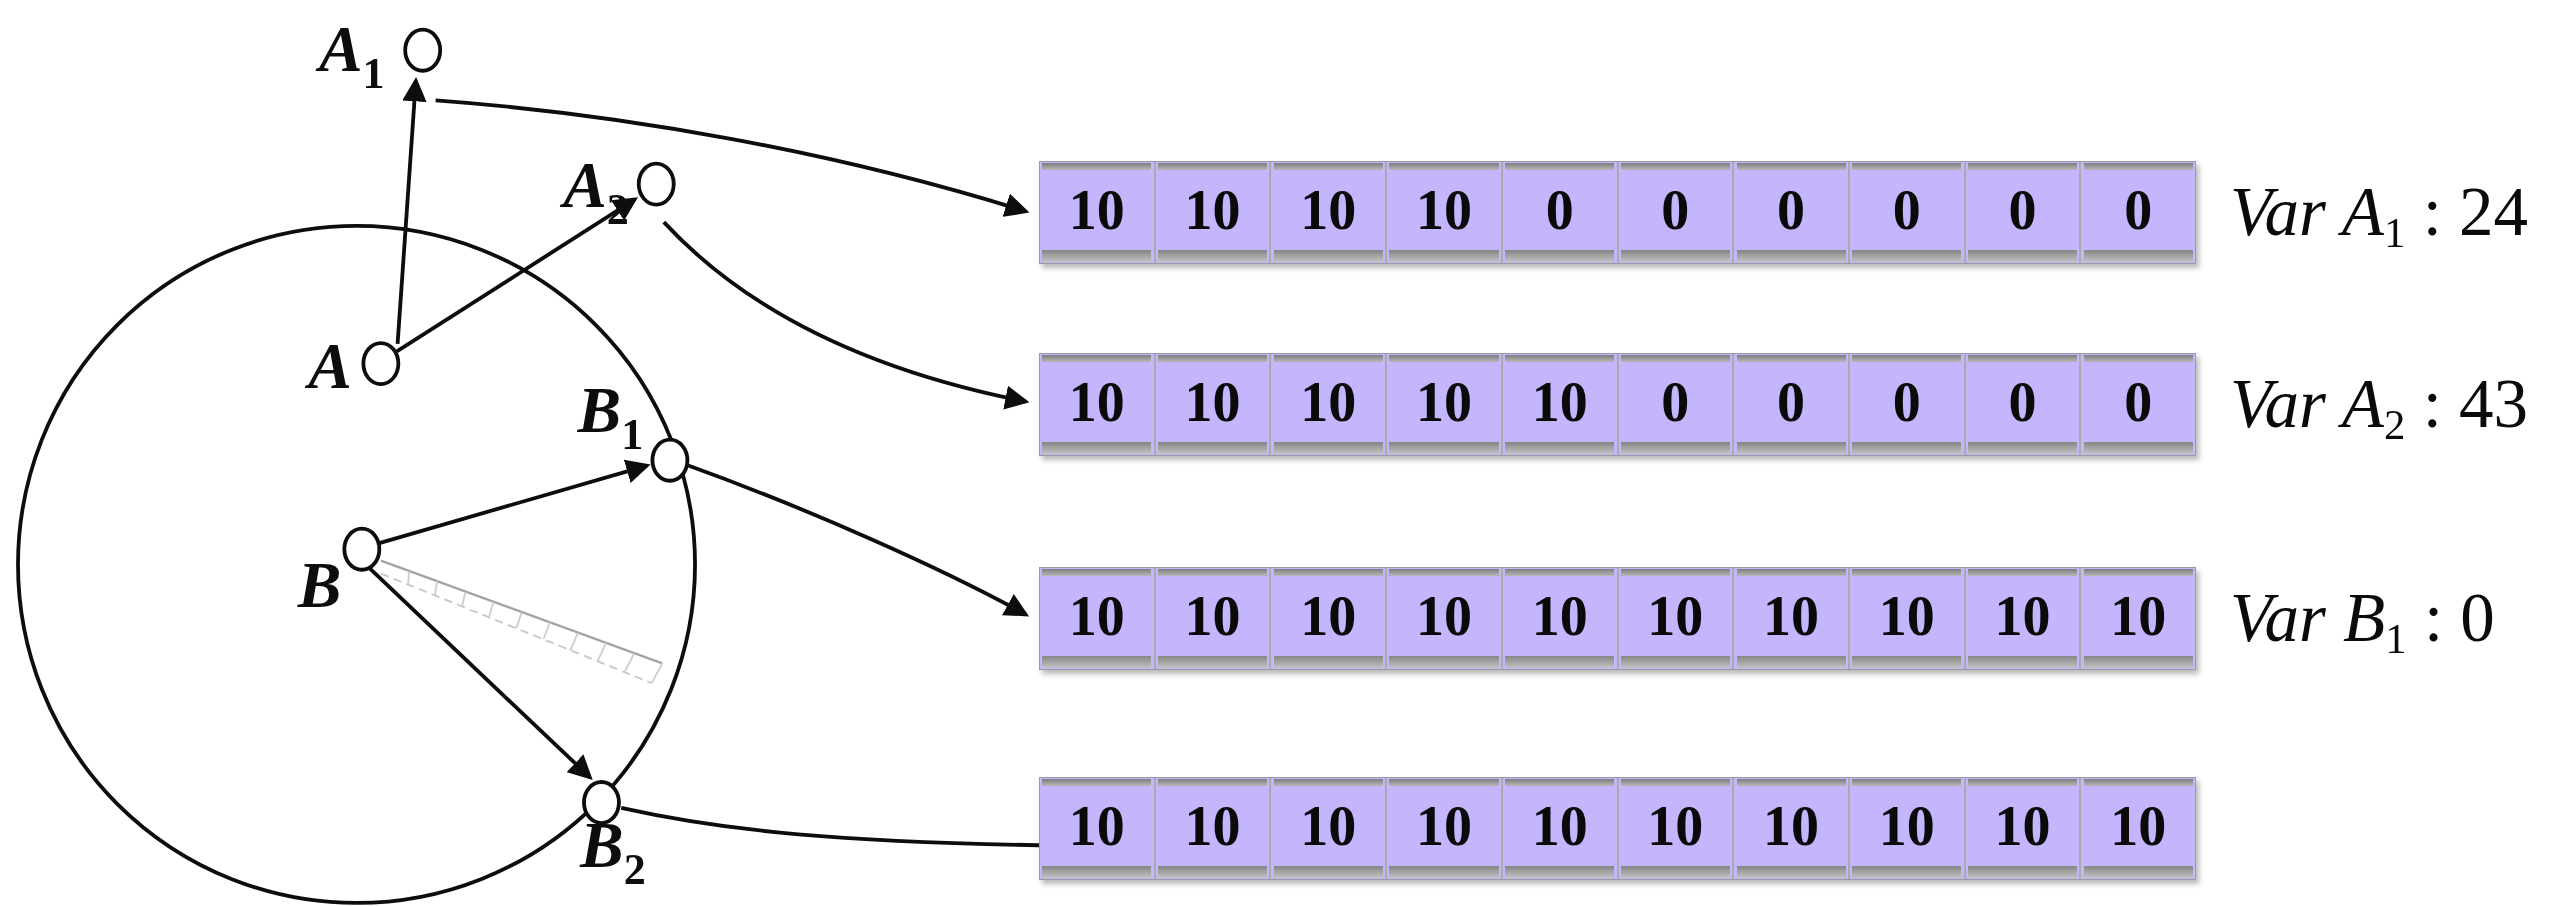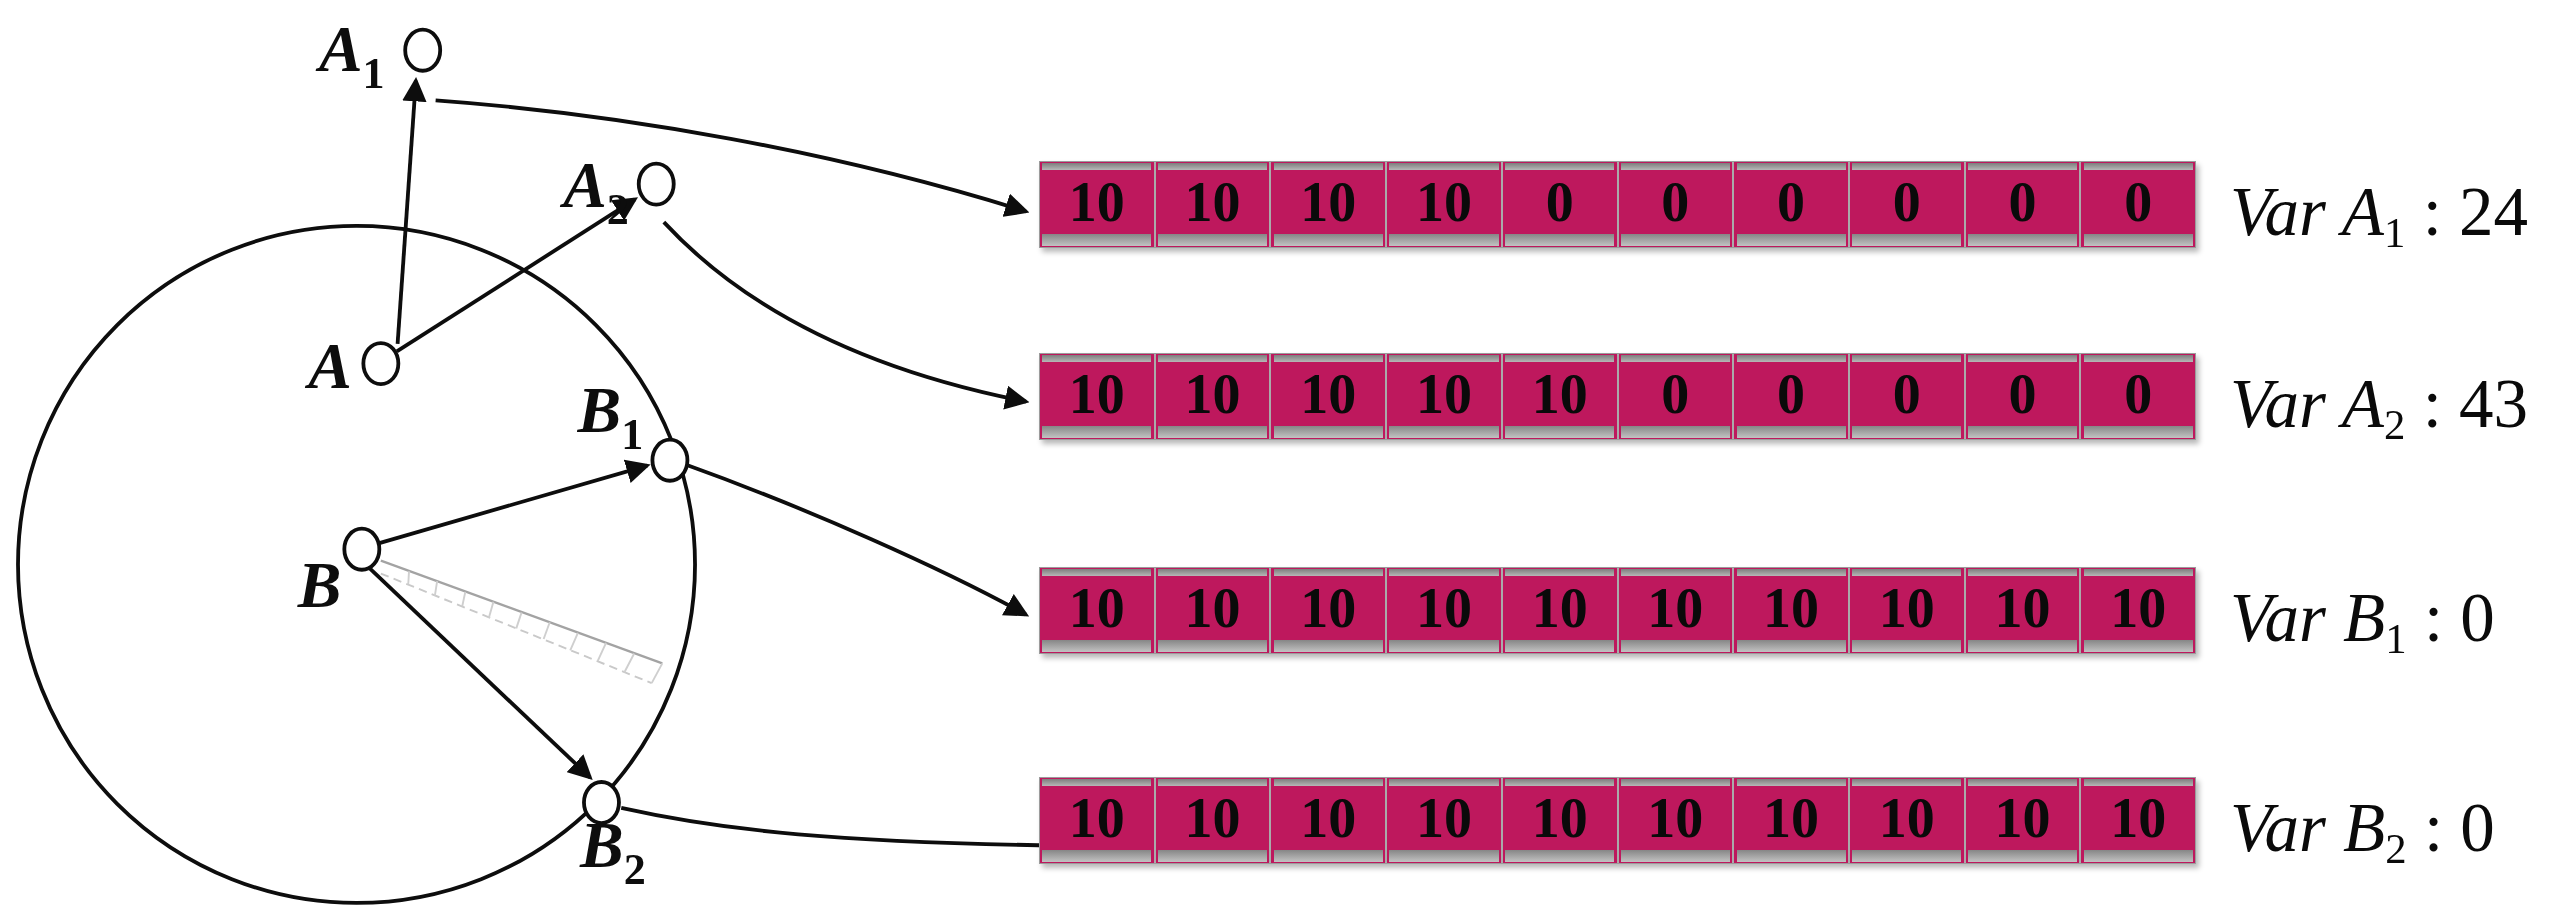--- a/index.html
+++ b/index.html
@@ -6,21 +6,21 @@
   #screen{position:relative;width:2576px;height:906px;background:#ffffff;overflow:hidden;
           font-family:"Liberation Serif","DejaVu Serif",serif;}
   
   #diagram{position:absolute;left:0;top:0;width:2576px;height:906px;}
   .stroke{stroke:#0d0d0d;fill:none;}
   .ptmark{fill:#ffffff;stroke:#0d0d0d;stroke-width:5;}
   .ptlabel{font-family:"Liberation Serif","DejaVu Serif",serif;font-size:86px;
            font-weight:bold;font-style:italic;fill:#0d0d0d;}
   .ptsub{font-size:58px;font-style:normal;}
   
-  .strip{position:absolute;left:1039px;width:1157px;height:87px;background:#be185d;
+  .strip{position:absolute;left:1039px;width:1157px;height:103px;background:#c4b5fd;
          border:1.5px solid #9b9b9b;display:flex;box-sizing:border-box;
          box-shadow:3px 3.8px 5.3px rgba(0,0,0,0.28);}
   .cell{flex:1;display:flex;flex-direction:column;min-width:0;}
   .cell + .cell{border-left:2.3px solid #aaaaaa;}
   .tbar{height:6.8px;margin:0.8px 2.3px 0 2.3px;background:linear-gradient(to bottom,#7d7d7d,#b7b7b7);}
   .num{flex:1;display:flex;align-items:center;justify-content:center;
        font-size:56px;font-weight:bold;color:#0a0a0a;line-height:1;}
   .bbar{height:12px;margin:0 2.3px 0.8px 2.3px;background:linear-gradient(to bottom,#868686,#c2c2c2);}
   
   .varlabel{position:absolute;left:2230px;height:103px;line-height:103px;white-space:pre;
@@ -291,16 +291,15 @@
         <div class="tbar"></div>
         <div class="num">10</div>
         <div class="bbar"></div>
       </div>
     <div class="cell">
         <div class="tbar"></div>
         <div class="num">10</div>
         <div class="bbar"></div>
       </div>
   </div>
-  <div class="varlabel" style="top:777px;"><span>Var </span><span>B</span><span class="vsub">2</span><span class="vupright"> : </span><span class="vupright">0</span></div>
 
 </div>
 
 
 </body></html>

